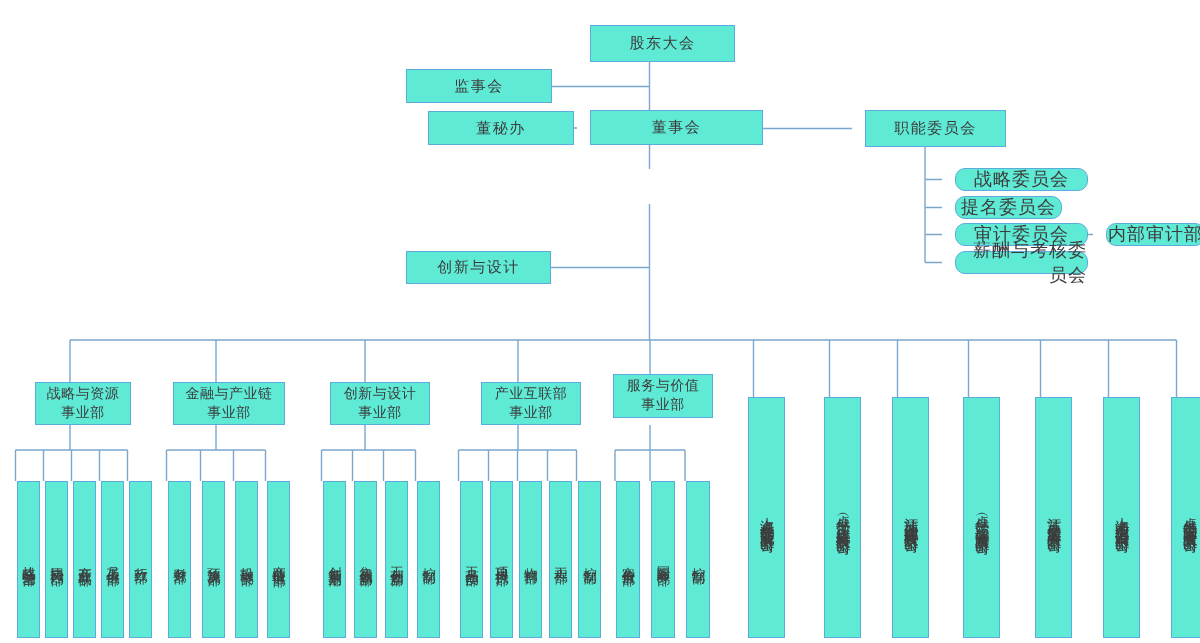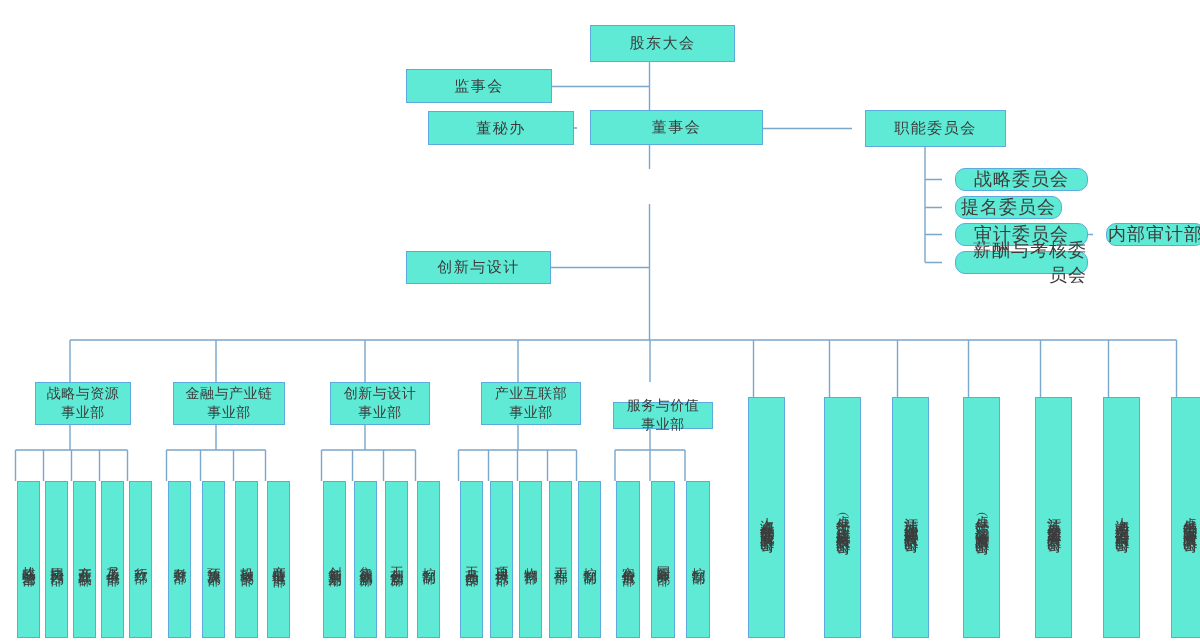--- a/index.html
+++ b/index.html
@@ -113,21 +113,21 @@
     <span>事业部</span>
   </div>
   <div class="node two-line" style="left:317px;top:382px;width:100px;height:43px">
     <span>创新与设计</span>
     <span>事业部</span>
   </div>
   <div class="node two-line" style="left:468px;top:382px;width:100px;height:43px">
     <span>产业互联部</span>
     <span>事业部</span>
   </div>
-  <div class="node two-line" style="left:600px;top:402px;width:100px;height:27px">
+  <div class="node two-line" style="left:600px;top:374px;width:100px;height:44px">
     <span>服务与价值</span>
     <span>事业部</span>
   </div>
 
   <div class="node vtext" style="left:4px;top:481px;width:23px;height:157px">
     <span>战略运营部</span>
   </div>
   <div class="node vtext" style="left:32px;top:481px;width:23px;height:157px">
     <span>协同风控部</span>
   </div>

